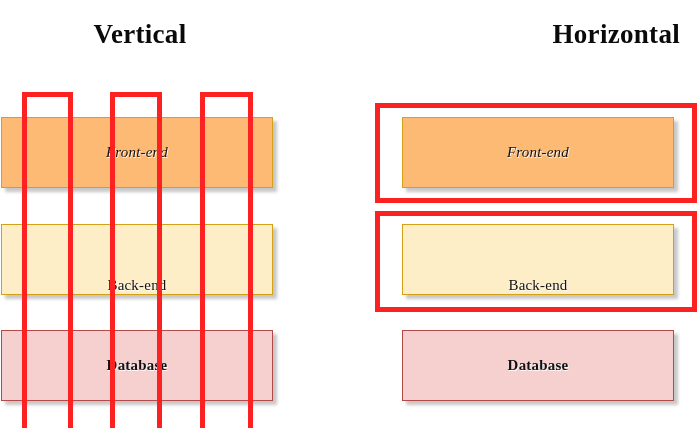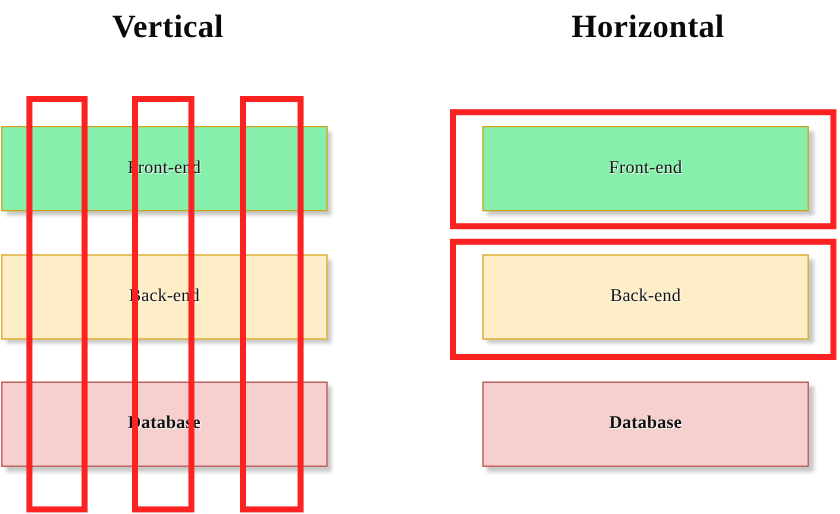--- a/index.html
+++ b/index.html
@@ -11,39 +11,39 @@
   body {
     width: 700px;
     height: 428px;
     position: relative;
     overflow: hidden;
     font-family: "Liberation Serif", "DejaVu Serif", serif;
   }
 
   .stage {
     position: absolute;
-    left: 0; top: 0;
+    left: 0; top: 12px;
     width: 700px;
     height: 308px;
   }
 
   
   .panel-title {
     position: absolute;
     text-align: center;
     font-family: "Liberation Serif", "DejaVu Serif", serif;
     font-weight: bold;
     font-size: 27px;
     line-height: 32px;
     color: #0a0a0a;
     letter-spacing: 0.3px;
     white-space: nowrap;
   }
   #title-vertical   { left: 0px;   top: 6px; width: 280px; }
-  #title-horizontal { left: 400px; top: 6px; width: 280px; }
+  #title-horizontal { left: 400px; top: 6px; width: 280px; text-align: right; }
 
   
   .tier {
     position: absolute;
     box-sizing: border-box;
     border-style: solid;
     border-width: 1.5px;
     display: flex;
     align-items: center;
     justify-content: center;
@@ -52,22 +52,22 @@
   .tier .tier-label {
     font-family: "Liberation Serif", "DejaVu Serif", serif;
     font-size: 15px;
     color: #111111;
     text-shadow: 0.7px 0.7px 0px rgba(255,255,255,0.95);
     white-space: nowrap;
     letter-spacing: 0.2px;
   }
 
   
-  .tier.frontend { background: #86efac; border-color: #d4a017; }
-  .tier.backend  { background: #fdeec7; border-color: #d4a017; }
+  .tier.frontend { background: #fdba74; border-color: #d4a017; font-style: italic; }
+  .tier.backend  { background: #fdeec7; border-color: #d4a017; align-items: flex-end; }
   .tier.database { background: #f6cfcf; border-color: #b34a4a; font-weight: bold; }
 
   
   .highlight {
     position: absolute;
     box-sizing: border-box;
     border: 5px solid #fc2222;
     background: transparent;
     pointer-events: none;
   }

